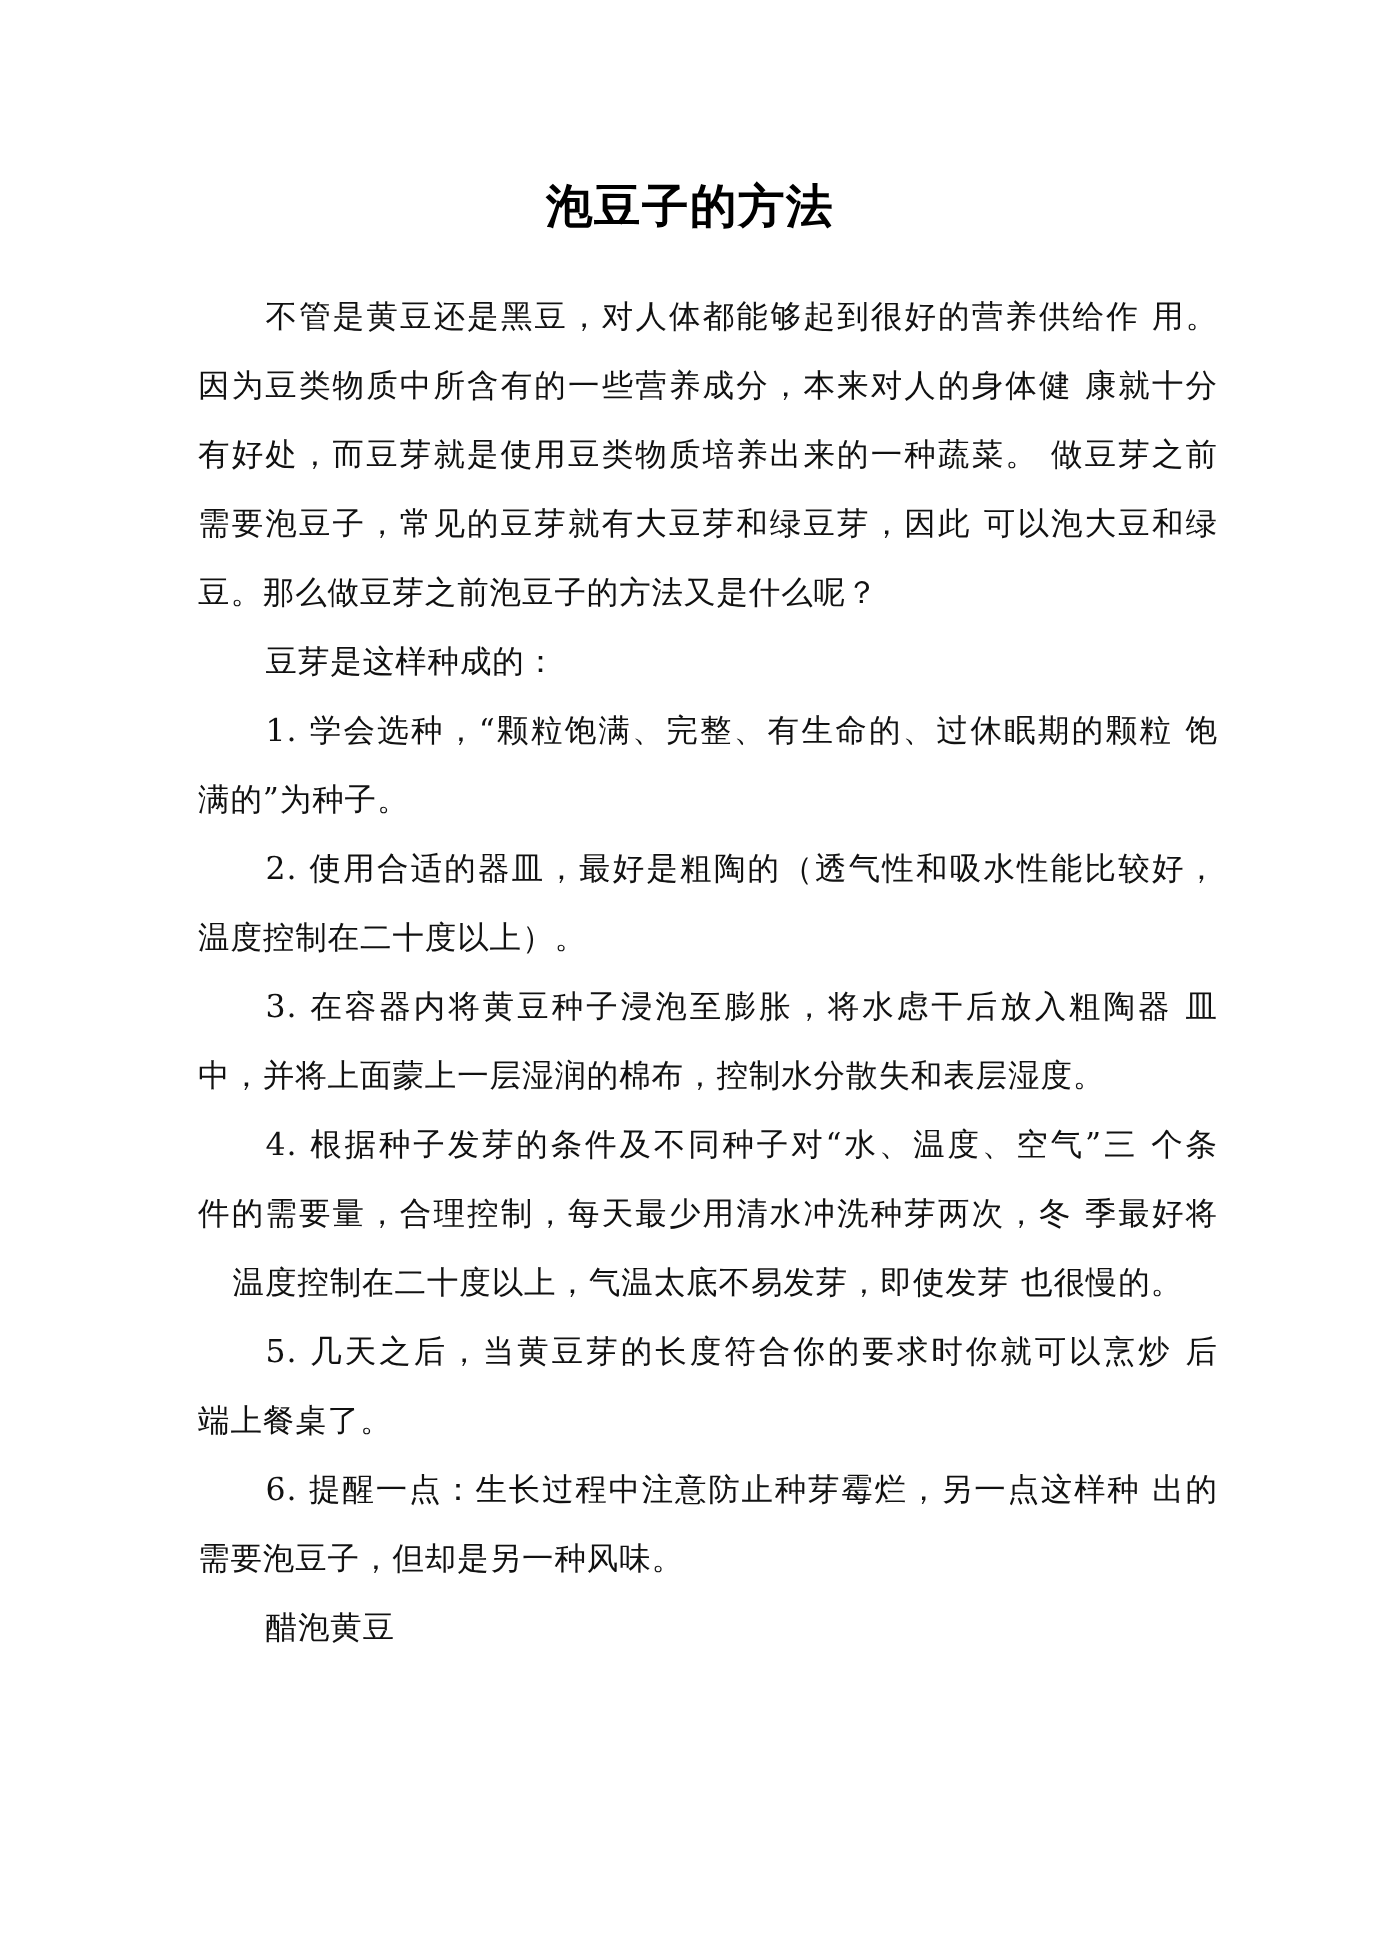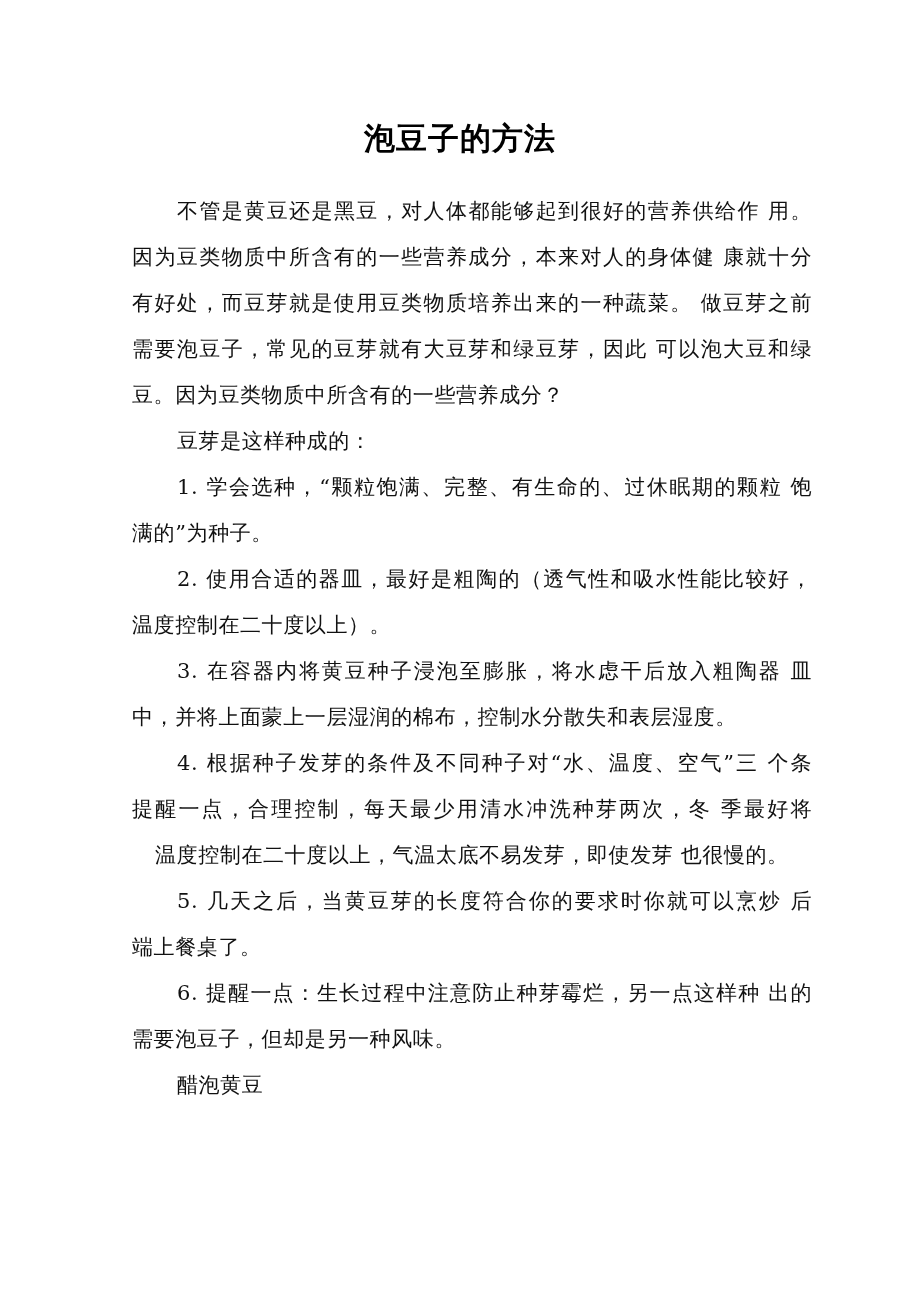--- a/index.html
+++ b/index.html
@@ -17,30 +17,30 @@
 </head>
 <body>
 
 <div>
   <div class="title">泡豆子的方法</div>
   <div id="lines">
       <div class="line indent justify" style="top: 196px;">不管是黄豆还是黑豆，对人体都能够起到很好的营养供给作 用。</div>
       <div class="line justify" style="top: 242px;">因为豆类物质中所含有的一些营养成分，本来对人的身体健 康就十分</div>
       <div class="line justify" style="top: 288px;">有好处，而豆芽就是使用豆类物质培养出来的一种蔬菜。 做豆芽之前</div>
       <div class="line justify" style="top: 334px;">需要泡豆子，常见的豆芽就有大豆芽和绿豆芽，因此 可以泡大豆和绿</div>
-      <div class="line" style="top: 380px;">豆。因为豆类物质中所含有的一些营养成分？</div>
+      <div class="line" style="top: 380px;">豆。那么做豆芽之前泡豆子的方法又是什么呢？</div>
       <div class="line indent" style="top: 426px;">豆芽是这样种成的：</div>
       <div class="line indent justify" style="top: 472px;">1. 学会选种，“颗粒饱满、完整、有生命的、过休眠期的颗粒 饱</div>
       <div class="line" style="top: 518px;">满的”为种子。</div>
       <div class="line indent justify" style="top: 564px;">2. 使用合适的器皿，最好是粗陶的（透气性和吸水性能比较好，</div>
       <div class="line" style="top: 610px;">温度控制在二十度以上）。</div>
       <div class="line indent justify" style="top: 656px;">3. 在容器内将黄豆种子浸泡至膨胀，将水虑干后放入粗陶器 皿</div>
       <div class="line" style="top: 702px;">中，并将上面蒙上一层湿润的棉布，控制水分散失和表层湿度。</div>
       <div class="line indent justify" style="top: 748px;">4. 根据种子发芽的条件及不同种子对“水、温度、空气”三 个条</div>
-      <div class="line justify" style="top: 794px;">提醒一点，合理控制，每天最少用清水冲洗种芽两次，冬 季最好将</div>
+      <div class="line justify" style="top: 794px;">件的需要量，合理控制，每天最少用清水冲洗种芽两次，冬 季最好将</div>
       <div class="line" style="top: 840px; margin-left: 23px;">温度控制在二十度以上，气温太底不易发芽，即使发芽 也很慢的。</div>
       <div class="line indent justify" style="top: 886px;">5. 几天之后，当黄豆芽的长度符合你的要求时你就可以烹炒 后</div>
       <div class="line" style="top: 932px;">端上餐桌了。</div>
       <div class="line indent justify" style="top: 978px;">6. 提醒一点：生长过程中注意防止种芽霉烂，另一点这样种 出的</div>
       <div class="line" style="top: 1024px;">需要泡豆子，但却是另一种风味。</div>
       <div class="line indent" style="top: 1070px;">醋泡黄豆</div>
     </div>
 </div>
 
 </body></html>

